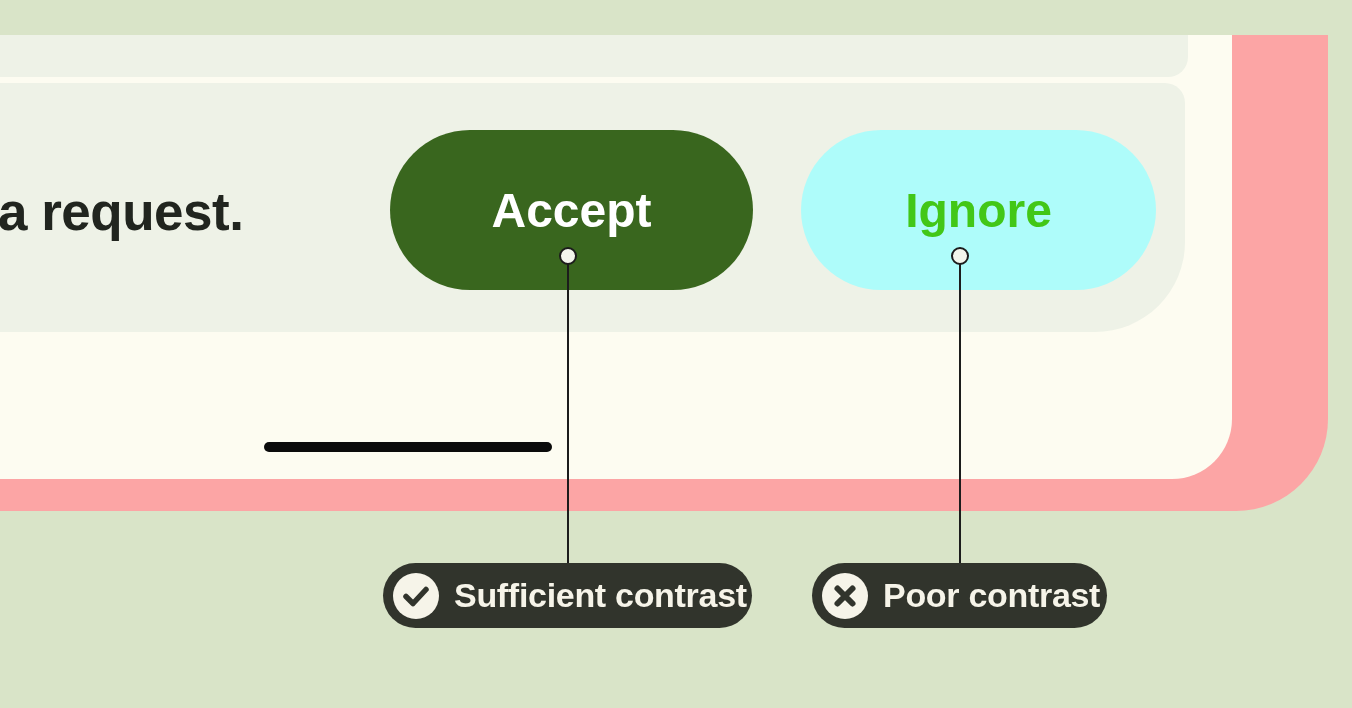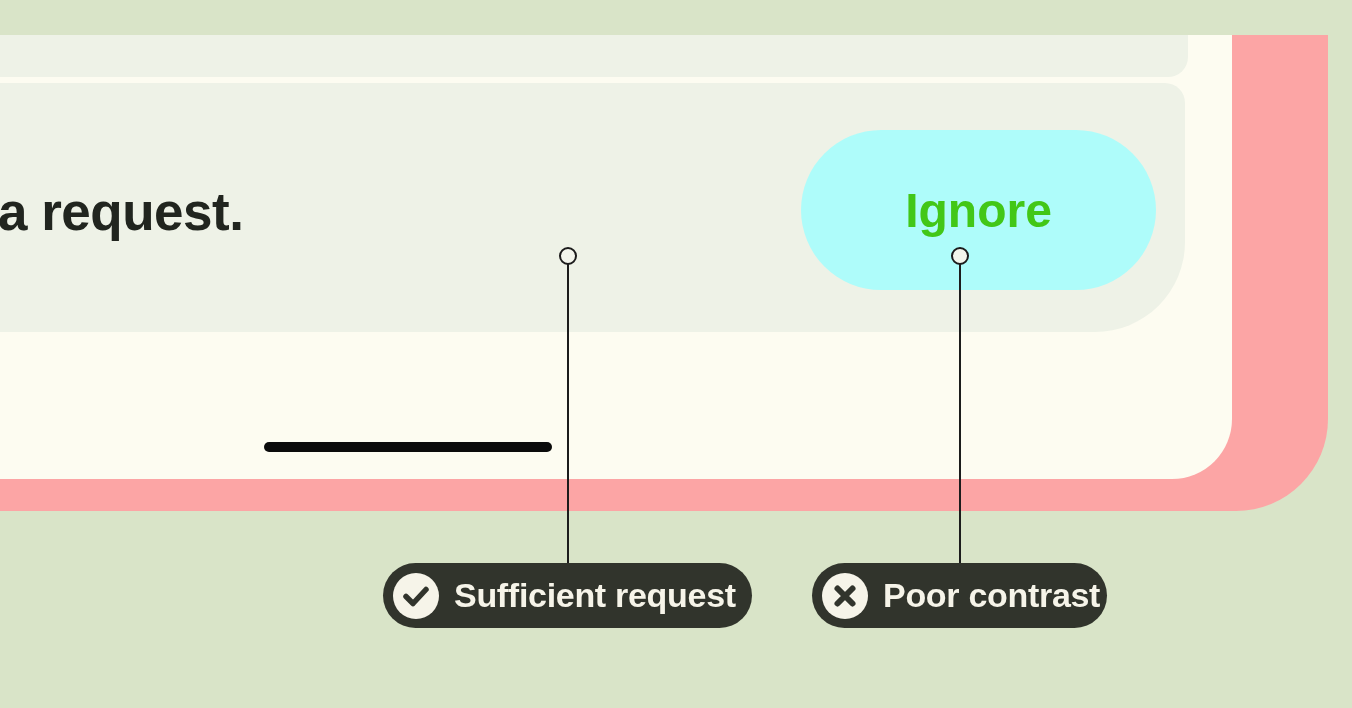--- a/index.html
+++ b/index.html
@@ -73,38 +73,39 @@
 <body>
 
 <div class="stage">
 
   <div class="phone-frame">
     <div class="phone-screen">
       <div class="panel-top"></div>
       <div class="panel-main"></div>
       <div class="message-text">a request.</div>
 
+      <button class="pill-btn accept-btn">Accept</button>
       <button class="pill-btn ignore-btn">Ignore</button>
 
       <div class="home-indicator"></div>
     </div>
   </div>
 
   <div class="callout-line l1"></div>
   <div class="callout-line l2"></div>
   <div class="callout-dot d1"></div>
   <div class="callout-dot d2"></div>
 
   <div class="badge b1">
     <span class="badge-icon">
       <svg width="46" height="46" viewBox="0 0 46 46">
         <path d="M13 23.5 L20 30.5 L33 16.5" fill="none" stroke="#31342c" stroke-width="5.5" stroke-linecap="round" stroke-linejoin="round"></path>
       </svg>
     </span>
-    <span class="badge-label">Sufficient request</span>
+    <span class="badge-label">Sufficient contrast</span>
   </div>
 
   <div class="badge b2">
     <span class="badge-icon">
       <svg width="46" height="46" viewBox="0 0 46 46">
         <path d="M15.5 15.5 L30.5 30.5 M30.5 15.5 L15.5 30.5" fill="none" stroke="#31342c" stroke-width="6" stroke-linecap="round"></path>
       </svg>
     </span>
     <span class="badge-label">Poor contrast</span>
   </div>

